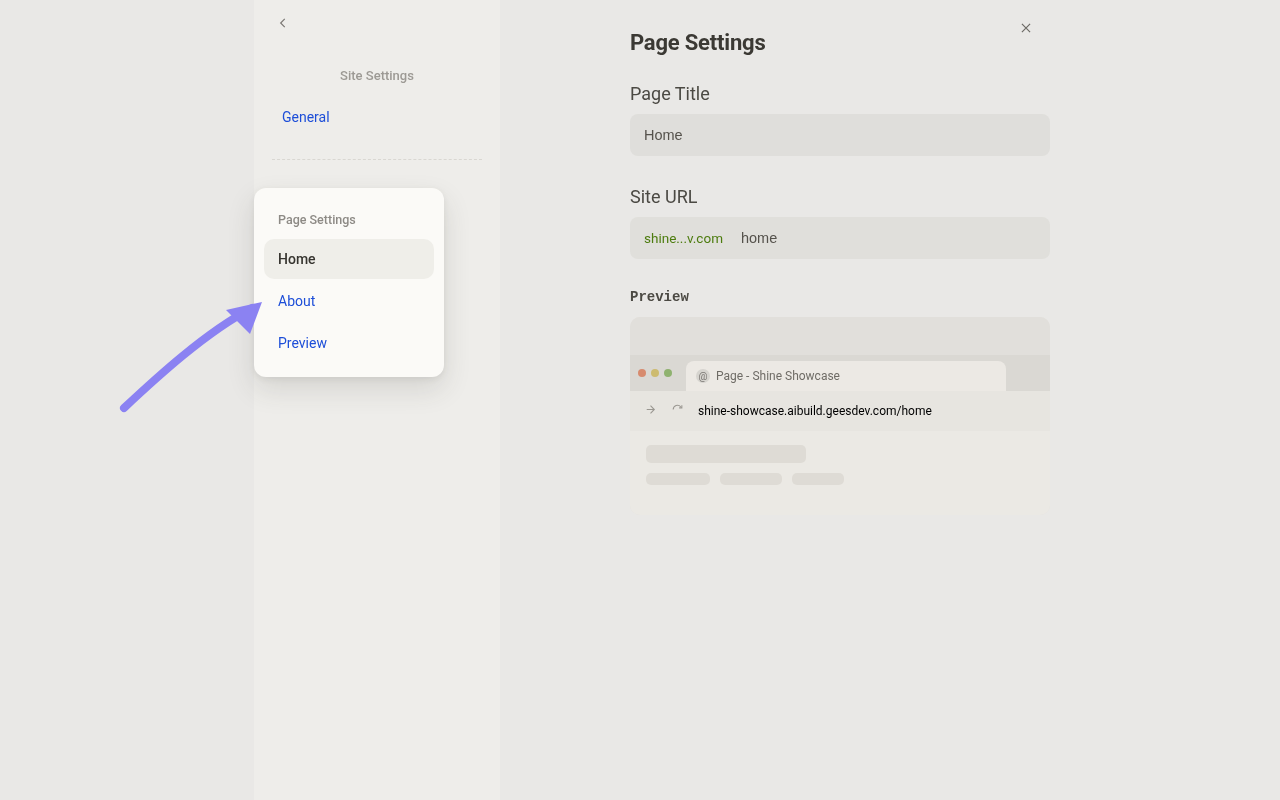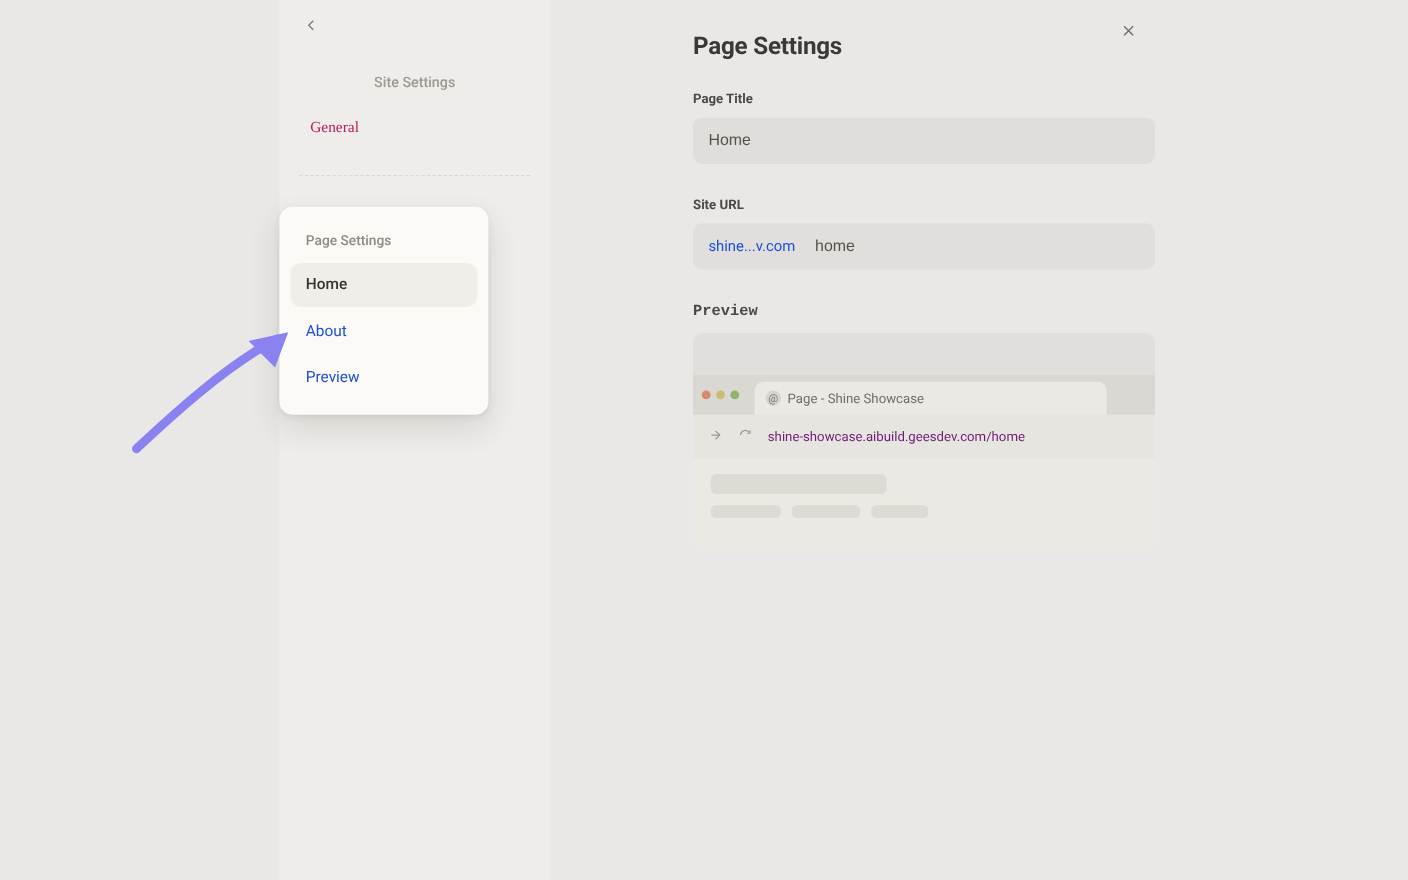--- a/index.html
+++ b/index.html
@@ -43,24 +43,23 @@
   }
   .sidebar-section-label {
     font-size: 13px;
     color: #9c9994;
     font-weight: 500;
   }
   .sidebar-item {
     margin: 8px 14px 0 14px;
     padding: 12px 14px;
     font-size: 14px;
-    color: #be185d;
+    color: #1d4ed8;
     border-radius: 8px;
     cursor: pointer;
-    font-family: Liberation Serif, serif;
   }
   .sidebar-divider {
     margin: 22px 18px 0 18px;
     height: 0;
     border-top: 1px dashed #d9d7d2;
   }
 
   
   .page-settings-card {
     position: absolute;
@@ -125,22 +124,22 @@
   .close-btn svg { width: 14px; height: 14px; stroke: #6b6964; stroke-width: 2; fill: none; }
 
   .page-title {
     font-size: 22px;
     font-weight: 700;
     color: #3b3934;
     margin-bottom: 28px;
     letter-spacing: -0.2px;
   }
   .field-label {
-    font-size: 12px;
-    font-weight: 700;
+    font-size: 18px;
+    font-weight: 400;
     color: #4b4943;
     margin-bottom: 10px;
   }
   .field-input {
     width: 420px;
     height: 42px;
     background: #dfdedb;
     border: none;
     border-radius: 8px;
     padding: 0 14px;
@@ -155,21 +154,21 @@
     height: 42px;
     background: #e0dfdb;
     border-radius: 8px;
     overflow: hidden;
   }
   .url-prefix {
     padding: 0 14px;
     display: flex;
     align-items: center;
     font-size: 13.5px;
-    color: #1d4ed8;
+    color: #4d7c0f;
     white-space: nowrap;
   }
   .url-input {
     flex: 1;
     border: none;
     background: transparent;
     font-size: 14.5px;
     color: #55524c;
     padding-left: 4px;
   }
@@ -224,21 +223,21 @@
   }
   .preview-plus { width: 36px; height: 30px; margin-top: 6px; }
   .preview-addrbar {
     height: 40px;
     background: #e7e5e0;
     display: flex;
     align-items: center;
     padding: 0 14px;
     gap: 14px;
     font-size: 12px;
-    color: #701a75;
+    color: #000000;
   }
   .addr-icon svg { width: 13px; height: 13px; stroke: #9a9791; fill: none; stroke-width: 2; }
   .addr-text { flex: 1; white-space: nowrap; }
   .preview-body {
     height: 84px;
     background: #ebe9e4;
     padding: 14px 16px;
   }
   .sk-row { display: flex; gap: 10px; margin-bottom: 10px; }
   .sk { background: #dedbd5; border-radius: 5px; }

